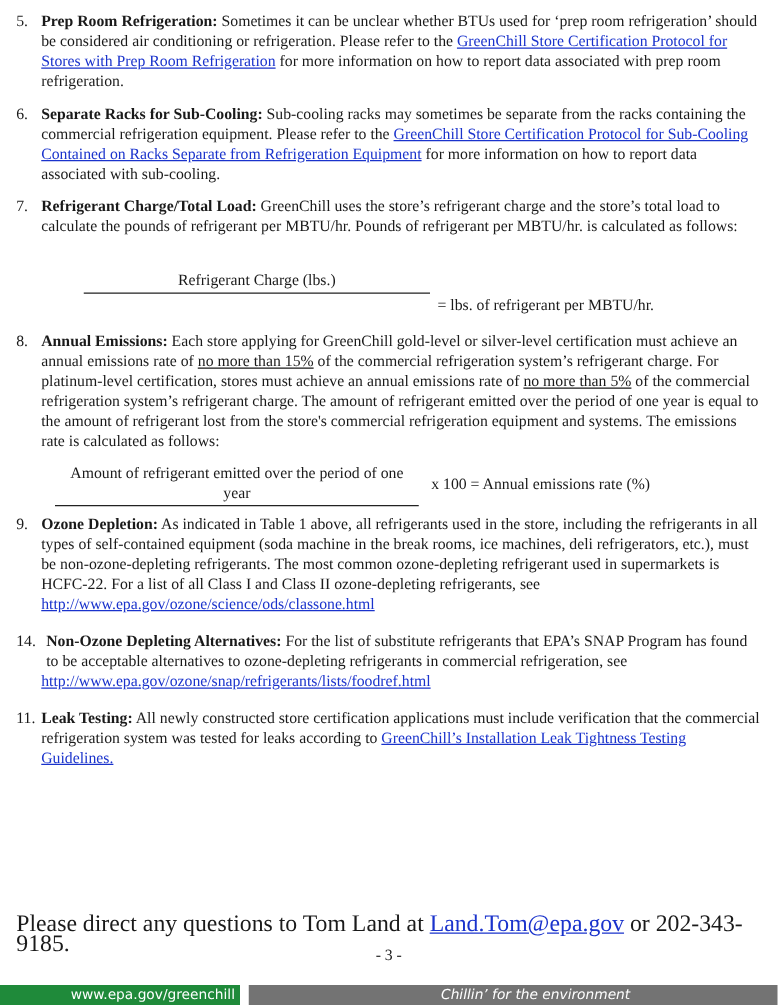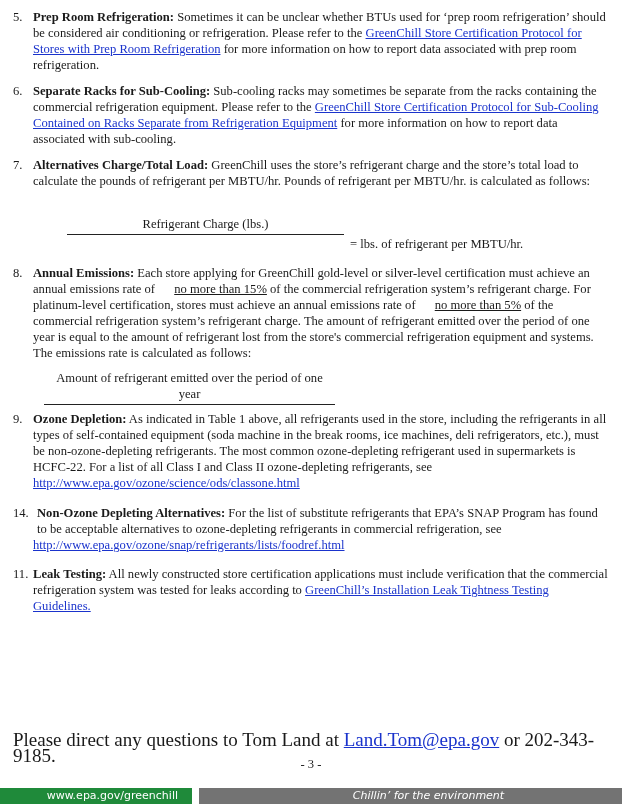--- a/index.html
+++ b/index.html
@@ -3,73 +3,74 @@
 <meta charset="utf-8">
 <style>
   html, body { margin: 0; padding: 0; background: #ffffff; }
   body { width: 622px; height: 804px; position: relative; overflow: hidden;
          font-family: "Liberation Serif", "DejaVu Serif", serif; color: #1a1a1a; }
   .item { position: absolute; left: 0; width: 622px; font-size: 12.6px; line-height: 16px; }
   .item .num { position: absolute; left: 13px; top: 0; }
   .item .body { position: absolute; left: 33px; width: 576px; }
   .item .body b { font-weight: bold; }
   a.link { color: #1a33cc; text-decoration: underline; }
-  .u { text-decoration: underline; margin-left: 16px; }
+  .u { text-decoration: underline; }
   .formula { position: absolute; font-size: 12.6px; line-height: 16px; }
   .frac { position: absolute; text-align: center; }
   .frac .numer { display: block; padding-bottom: 2px; font-family: Liberation Serif, serif; }
   .frac .line { display: block; border-top: 1px solid #222; }
   .frac .denom { display: block; padding-top: 2px; }
   .rhs { position: absolute; white-space: nowrap; }
   .contact { position: absolute; left: 13px; top: 732px; font-size: 19px; line-height: 16px; }
   .pagenum { position: absolute; left: 0; width: 622px; top: 757px; text-align: center; font-size: 12.6px; }
   .footer { position: absolute; top: 788px; left: 0; width: 622px; height: 16px; }
   .footer .green { position: absolute; left: 0; top: 0; width: 192px; height: 16px; background: #1f8a3a;
                    color: #fff; font-family: "DejaVu Sans", "Liberation Sans", sans-serif; font-size: 11px;
-                   line-height: 16px; text-align: right; padding-right: 14px; box-sizing: border-box; }
+                   line-height: 16px; text-align: right; padding-right: 4px; box-sizing: border-box; }
   .footer .blue { position: absolute; left: 199px; top: 0; width: 511px; height: 16px; background: #737373;
                   color: #fff; font-family: "DejaVu Sans", "Liberation Sans", sans-serif; font-size: 11px;
                   font-style: italic; line-height: 16px; text-align: center; padding-right: 52px; box-sizing: border-box; }
 </style>
 </head>
 <body>
 
 <div class="item" style="top:9px;">
   <span class="num">5.</span>
   <div class="body"><b>Prep Room Refrigeration:</b><span> Sometimes it can be unclear whether BTUs used for ‘prep room refrigeration’ should be considered air conditioning or refrigeration.  Please refer to the </span><a class="link" href="#">GreenChill Store Certification Protocol for Stores with Prep Room Refrigeration</a><span> for more information on how to report data associated with prep room refrigeration.</span></div>
 </div>
 
 <div class="item" style="top:83px;">
   <span class="num">6.</span>
   <div class="body"><b>Separate Racks for Sub-Cooling:</b><span> Sub-cooling racks may sometimes be separate from the racks containing the commercial refrigeration equipment. Please refer to the </span><a class="link" href="#">GreenChill Store Certification Protocol for Sub-Cooling Contained on Racks Separate from Refrigeration Equipment</a><span> for more information on how to report data associated with sub-cooling.</span></div>
 </div>
 
 <div class="item" style="top:157px;">
   <span class="num">7.</span>
-  <div class="body"><b>Alternatives Charge/Total Load:</b><span> GreenChill uses the store’s refrigerant charge and the store’s total load to calculate the pounds of refrigerant per MBTU/hr.  Pounds of refrigerant per MBTU/hr. is calculated as follows:</span></div>
+  <div class="body"><b>Refrigerant Charge/Total Load:</b><span> GreenChill uses the store’s refrigerant charge and the store’s total load to calculate the pounds of refrigerant per MBTU/hr.  Pounds of refrigerant per MBTU/hr. is calculated as follows:</span></div>
 </div>
 
 <div class="formula" style="top:216px; left:0; width:622px; height:40px;">
   <div class="frac" style="left:67px; width:277px; top:0;">
     <span class="numer">Refrigerant Charge (lbs.)</span>
     <span class="line"></span>
   </div>
   <div class="rhs" style="left:350px; top:20px;">=  lbs. of refrigerant per MBTU/hr.</div>
 </div>
 
 <div class="item" style="top:265px;">
   <span class="num">8.</span>
   <div class="body"><b>Annual Emissions:</b><span> Each store applying for GreenChill gold-level or silver-level certification must achieve an annual emissions rate of </span><span class="u">no more than 15%</span><span> of the commercial refrigeration system’s refrigerant charge. For platinum-level certification, stores must achieve an annual emissions rate of </span><span class="u">no more than 5%</span><span> of the commercial refrigeration system’s refrigerant charge. The amount of refrigerant emitted over the period of one year is equal to the amount of refrigerant lost from the store's commercial refrigeration equipment and systems.  The emissions rate is calculated as follows:</span></div>
 </div>
 
 <div class="formula" style="top:370px; left:0; width:622px; height:36px;">
   <div class="frac" style="left:44px; width:291px; top:0;">
     <span class="numer">Amount of refrigerant emitted over the period of one year</span>
     <span class="line"></span>
   </div>
+  <div class="rhs" style="left:345px; top:9px;">x  100  =  Annual emissions rate (%)</div>
 </div>
 
 <div class="item" style="top:411px;">
   <span class="num">9.</span>
   <div class="body"><b>Ozone Depletion:</b><span> As indicated in Table 1 above, all refrigerants used in the store, including the refrigerants in all types of self-contained equipment (soda machine in the break rooms, ice machines, deli refrigerators, etc.), must be non-ozone-depleting refrigerants.  The most common ozone-depleting refrigerant used in supermarkets is HCFC-22.  For a list of all Class I and Class II ozone-depleting refrigerants, see </span><br><a class="link" href="#">http://www.epa.gov/ozone/science/ods/classone.html</a></div>
 </div>
 
 <div class="item" style="top:505px;">
   <span class="num">14.</span>
   <div class="body" style="left:37px; width:572px;"><b>Non-Ozone Depleting Alternatives:</b><span> For the list of substitute refrigerants that EPA’s SNAP Program has found to be acceptable alternatives to ozone-depleting refrigerants in commercial refrigeration, see </span><br><a class="link" href="#" style="margin-left:-4px;">http://www.epa.gov/ozone/snap/refrigerants/lists/foodref.html</a></div>

